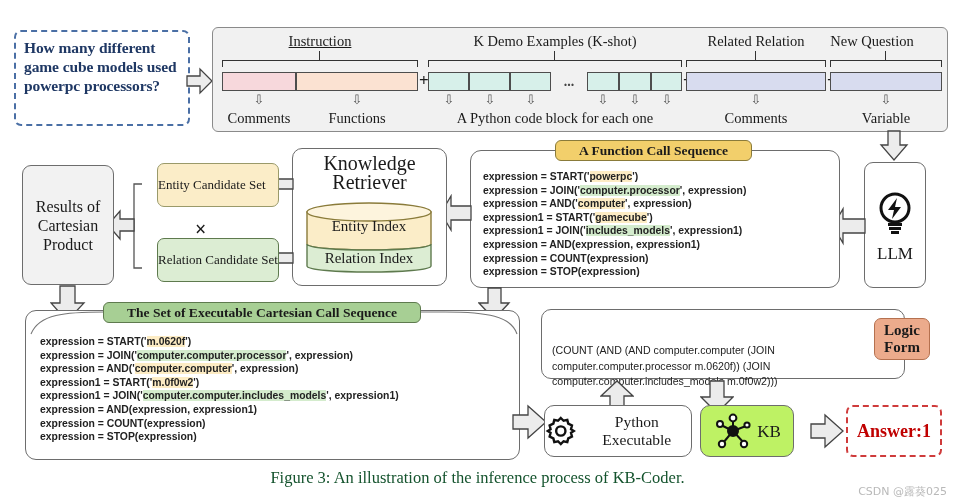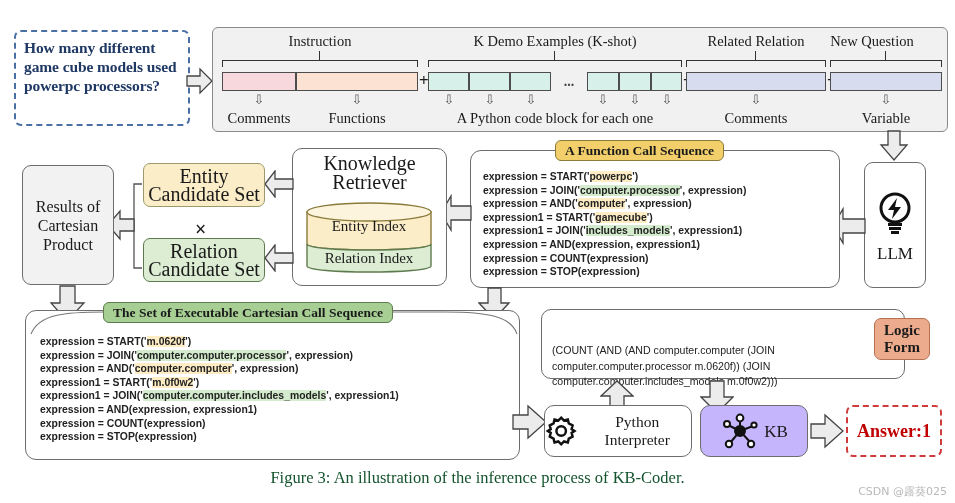--- a/index.html
+++ b/index.html
@@ -29,31 +29,31 @@
   .dnarrow{font-size:13px;line-height:13px;text-align:center;color:#5a5a5a;}
   .seg-foot{font-size:14.5px;text-align:center;white-space:nowrap;}
   .plus{font-weight:bold;font-size:17px;line-height:19px;}
   .dots{font-weight:bold;font-size:14px;color:#444;text-align:center;line-height:19px;}
 
   
   .node{border:1.6px solid #6d6d6d;border-radius:9px;background:#f2f2f2;
         display:flex;align-items:center;justify-content:center;text-align:center;
         font-size:16px;line-height:19px;}
 
-  .pill{border:1.4px solid #9a9a6a;border-radius:7px;display:flex;align-items:flex-end;
-        justify-content:center;text-align:center;font-size:20px;line-height:18px;}
+  .pill{border:1.4px solid #9a9a6a;border-radius:7px;display:flex;align-items:flex-start;
+        justify-content:center;text-align:center;font-size:13px;line-height:18px;margin-left:14px;}
 
   
   .codepanel{border:1.7px solid #6d6d6d;border-radius:11px;background:#fff;}
   .code{font-family:Liberation Sans, sans-serif;font-size:10.4px;line-height:13.6px;
         white-space:pre;color:#222;font-weight:bold;}
   .hl-e{background:#fdecc4;}
   .hl-r{background:#d4eccd;}
   .badge{position:absolute;border:1.5px solid #8a7b3a;border-radius:6px;
-         font-weight:bold;font-size:13.5px;line-height:17px;padding:1px 9px;white-space:nowrap;}
+         font-weight:bold;font-size:13.5px;line-height:17px;padding:1px 23px;white-space:nowrap;}
 
   #caption{left:0;top:468px;width:955px;text-align:center;font-size:16.5px;color:#14532d;}
   #watermark{right:8px;bottom:4px;font-family:"DejaVu Sans",sans-serif;font-size:11px;color:#b9b9b9;}
   .logic-badge{border:1.5px solid #b5714f;border-radius:7px;font-weight:bold;
                font-size:15px;line-height:17px;text-align:center;padding:3px 6px;}
   #answer-box{border:2px dashed #cf3b3b;border-radius:7px;display:flex;align-items:center;
               justify-content:center;font-weight:bold;font-size:18px;color:#c00000;}
 </style>
 </head>
 <body>
@@ -62,21 +62,21 @@
   <div id="question-text">How many different game cube models used powerpc processors?</div>
 </div>
 
 <svg class="abs" style="left:186px;top:66px;" width="28" height="30">
   <polygon points="1,10 14,10 14,3 26,15 14,27 14,20 1,20" fill="#ececec" stroke="#444" stroke-width="1.3"></polygon>
 </svg>
 
 <div class="abs" id="prompt-panel"></div>
 <div class="abs" id="prompt-inner" style="left:216px;top:29px;width:728px;height:101px;"></div>
 
-<div class="abs seg-title" style="left:222px;top:33px;width:196px;">Instruction</div>
+<div class="abs seg-title" style="left:222px;top:33px;width:196px;text-decoration:underline;">Instruction</div>
 <div class="abs seg-title" style="left:428px;top:33px;width:254px;">K Demo Examples (K-shot)</div>
 <div class="abs seg-title" style="left:686px;top:33px;width:140px;">Related Relation</div>
 <div class="abs seg-title" style="left:816px;top:33px;width:112px;">New Question</div>
 
 <div class="abs stem" style="left:319px;top:51px;"></div>
 <div class="abs brace" style="left:222px;top:60px;width:196px;"></div>
 
 <div class="abs stem" style="left:554px;top:51px;"></div>
 <div class="abs brace" style="left:428px;top:60px;width:254px;"></div>
 
@@ -222,24 +222,24 @@
   <polygon points="10,1 24,1 24,17 33,17 17,33 1,17 10,17" fill="#ececec" stroke="#444" stroke-width="1.3"></polygon>
 </svg>
 
 <div class="abs node" style="left:544px;top:405px;width:148px;height:52px;background:#fff;border-radius:10px;gap:6px;">
   <svg width="34" height="34" viewBox="0 0 34 34">
     <g fill="none" stroke="#111" stroke-width="2.6">
       <path d="M17,3 L20,6 L24,5 L25,9 L29,11 L28,15 L31,17 L28,19 L29,23 L25,25 L24,29 L20,28 L17,31 L14,28 L10,29 L9,25 L5,23 L6,19 L3,17 L6,15 L5,11 L9,9 L10,5 L14,6 Z"></path>
       <circle cx="17" cy="17" r="5"></circle>
     </g>
   </svg>
-  <span style="font-size:15.5px;line-height:18px;">Python Interpreter</span>
-</div>
-
-<div class="abs node" style="left:700px;top:405px;width:108px;height:52px;background:#c4b5fd;border-radius:10px;gap:4px;">
+  <span style="font-size:15.5px;line-height:18px;">Python Executable</span>
+</div>
+
+<div class="abs node" style="left:700px;top:405px;width:94px;height:52px;background:#bef264;border-radius:10px;gap:4px;">
   <svg width="40" height="36" viewBox="0 0 40 36">
     <g stroke="#111" stroke-width="2" fill="#fff">
       <line x1="20" y1="18" x2="20" y2="6"></line>
       <line x1="20" y1="18" x2="8" y2="12"></line>
       <line x1="20" y1="18" x2="33" y2="13"></line>
       <line x1="20" y1="18" x2="10" y2="30"></line>
       <line x1="20" y1="18" x2="31" y2="30"></line>
       <circle cx="20" cy="18" r="5" fill="#111"></circle>
       <circle cx="20" cy="5" r="3.4"></circle>
       <circle cx="7" cy="11" r="3"></circle>

